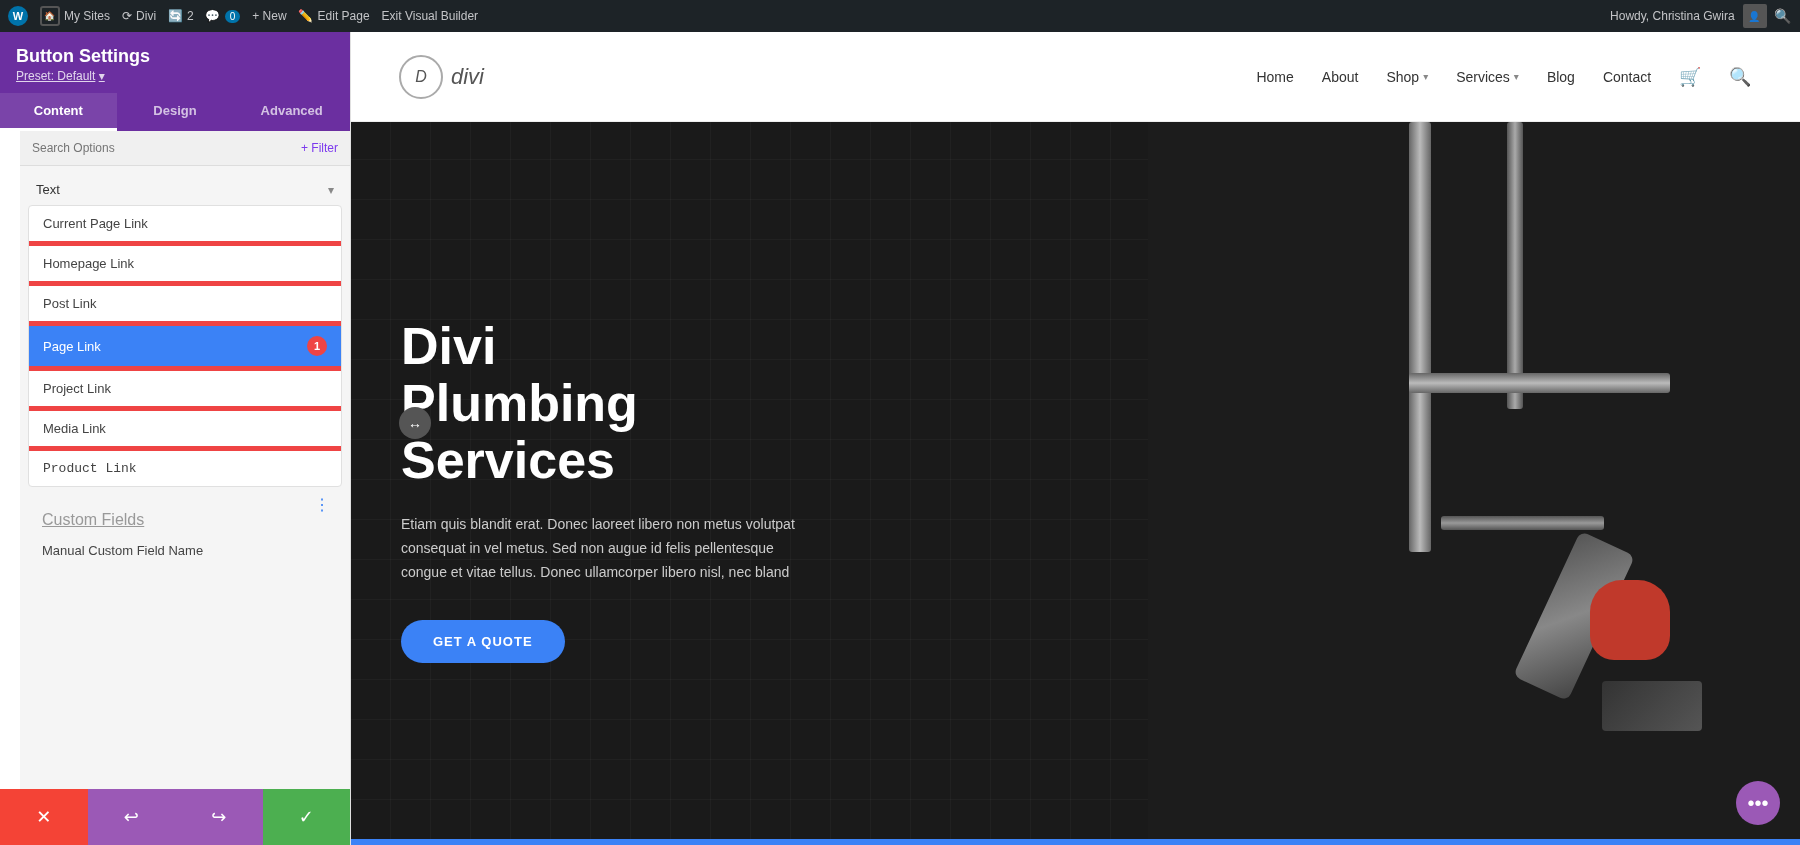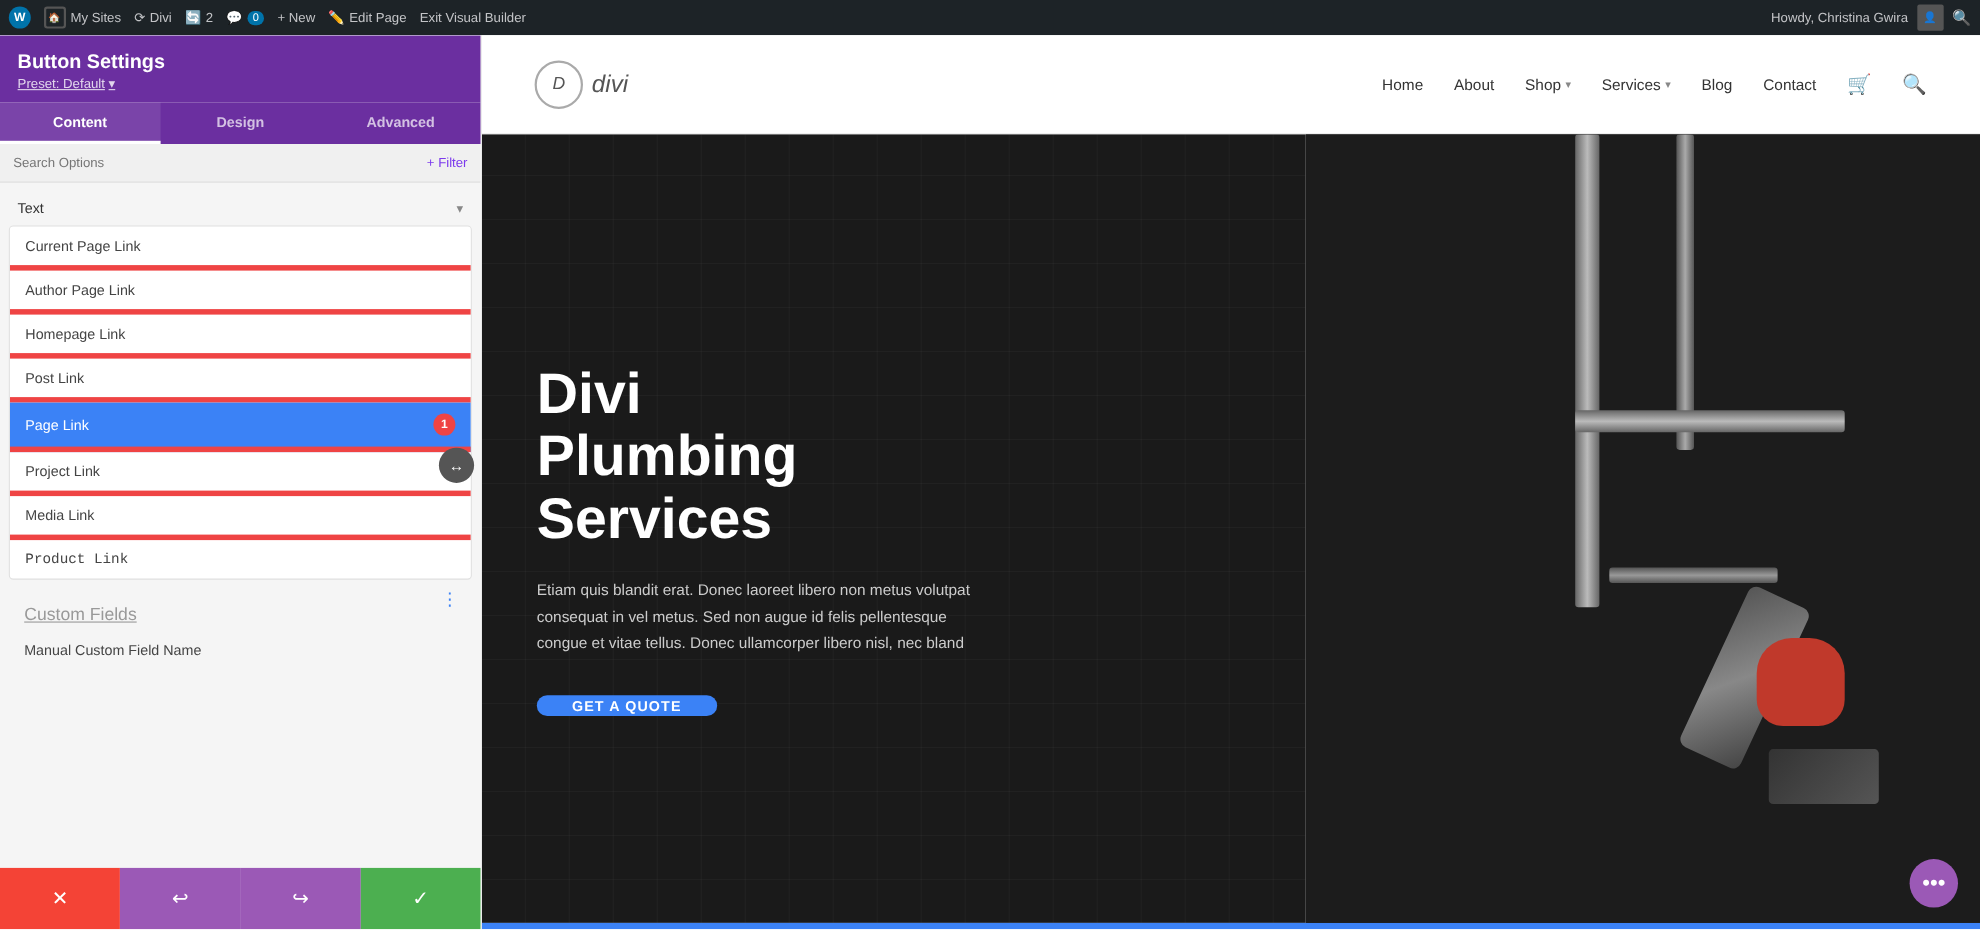--- a/index.html
+++ b/index.html
@@ -30,21 +30,21 @@
     .comment-bubble { background: #0073aa; border-radius: 10px; padding: 1px 5px; font-size: 10px; color: white; }
     .howdy-text { color: #c3c4c7; font-size: 12px; }
     .admin-avatar { width: 24px; height: 24px; background: #555; border-radius: 2px; display: flex; align-items: center; justify-content: center; color: #aaa; font-size: 10px; }
     .search-icon-admin { color: #c3c4c7; font-size: 14px; cursor: pointer; }
 
     
     .main-layout { display: flex; flex: 1; overflow: hidden; }
 
     
     .sidebar {
-      width: 438px;
+      width: 351px;
       background: #fff;
       display: flex;
       flex-direction: column;
       flex-shrink: 0;
       border-right: 1px solid #e0e0e0;
       overflow: hidden;
     }
 
     .sidebar-header {
       background: #6b2fa0;
@@ -81,20 +81,21 @@
     .tab-btn.active {
       color: white;
       border-bottom: 3px solid white;
       background: rgba(255,255,255,0.1);
     }
 
     .sidebar-body {
       flex: 1;
       overflow-y: auto;
       background: #f5f5f5;
+      margin-left: 20px;
     }
 
     .search-bar {
       display: flex;
       align-items: center;
       padding: 10px 12px;
       background: #f0f0f0;
       border-bottom: 1px solid #ddd;
       gap: 8px;
     }
@@ -305,21 +306,21 @@
       font-size: 14px;
       color: #ccc;
       line-height: 1.7;
       max-width: 420px;
       margin-bottom: 36px;
     }
     .cta-button {
       display: inline-block;
       background: #3b82f6;
       color: white;
-      padding: 2px 32px;
+      padding: 14px 32px;
       border-radius: 30px;
       font-size: 13px;
       font-weight: 700;
       letter-spacing: 1px;
       cursor: pointer;
       width: fit-content;
     }
 
     .hero-right {
       width: 45%;
@@ -463,23 +464,20 @@
 
       <div class="section-header">
         <span class="section-title">Text</span>
         <span class="chevron-icon">▾</span>
       </div>
 
       <div class="options-list-wrapper">
         <div class="options-list">
           <div class="option-item">
             <span>Current Page Link</span>
-          </div>
-          <div class="option-item">
-            <span>Author Page Link</span>
           </div>
           <div class="option-item">
             <span>Homepage Link</span>
           </div>
           <div class="option-item">
             <span>Post Link</span>
           </div>
           <div class="option-item active" style="position:relative;">
             <span>Page Link</span>
             <span class="badge">1</span>

